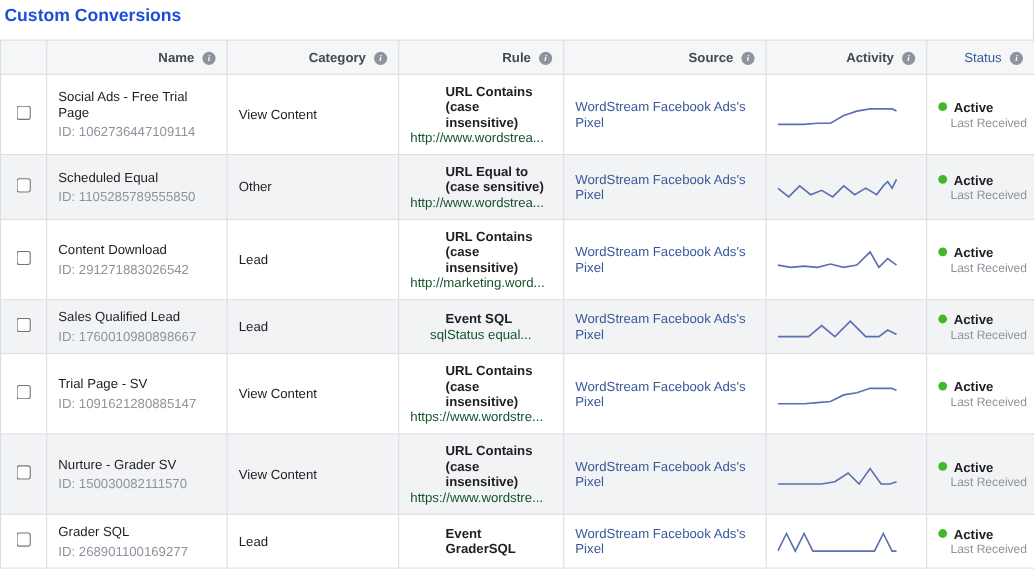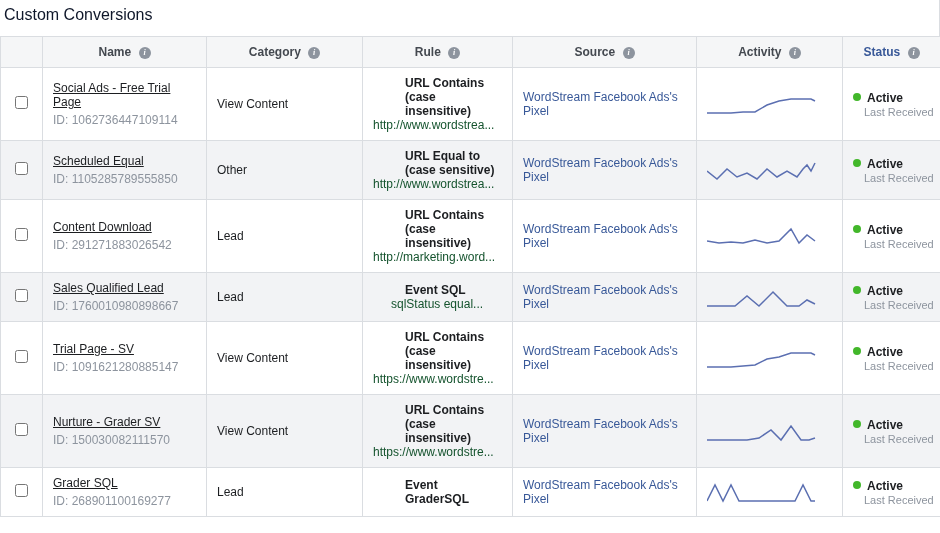--- a/index.html
+++ b/index.html
@@ -9,22 +9,22 @@
     color: #1c1e21;
     background: #fff;
     width: 940px;
   }
   .page {
     width: 940px;
     border-right: 1px solid #dadde1;
   }
   .page-title {
     font-size: 16px;
-    font-weight: normal;
-    color: #0f172a;
+    font-weight: bold;
+    color: #1d4ed8;
     padding: 6px 4px 12px;
   }
   .toolbar {
     padding: 10px 12px;
   }
   .btn-primary {
     background: #4267b2;
     color: #fff;
     border: 1px solid #365899;
     border-radius: 2px;
@@ -38,21 +38,21 @@
     width: 100%;
     border-collapse: collapse;
     table-layout: fixed;
   }
   table.data th, table.data td {
     border: 1px solid #dadde1;
     vertical-align: middle;
     font-size: 12px;
   }
   table.data th {
-    text-align: center;
+    text-align: right;
     background: #f5f6f7;
     color: #444950;
     font-weight: bold;
     padding: 8px 10px;
     border-top: 1px solid #dadde1;
   }
   table.data td {
     padding: 8px 10px;
     color: #1c1e21;
   }
@@ -60,42 +60,42 @@
   tbody tr:nth-child(odd)  td { background: #ffffff; }
 
   .col-check { width: 42px; text-align: center; }
   .col-name { width: 164px; }
   .col-cat { width: 156px; }
   .col-rule { width: 150px; }
   .col-src { width: 184px; }
   .col-act { width: 146px; }
   .col-status { width: 98px; }
 
-  .th-link { color: #385898; font-weight: bold; }
+  .th-link { color: #385898; font-weight: normal; }
   .info-icon {
     display: inline-flex;
     width: 12px; height: 12px;
     border-radius: 50%;
     background: #8d949e;
     color: #fff;
     font-size: 8px;
     font-weight: bold;
     font-style: italic;
     align-items: center;
     justify-content: center;
     margin-left: 4px;
     vertical-align: middle;
     font-family: Georgia, serif;
   }
   input[type=checkbox] {
     width: 13px; height: 13px;
     cursor: pointer;
   }
 
-  .name-main { color: #1c1e21; text-decoration: underline; }
+  .name-main { color: #1c1e21; }
   .id-line { color: #8d949e; margin-top: 4px; }
 
   .rule-main { font-weight: bold; color: #1c1e21; margin-left: 32px; }
   .rule-sub { color: #14532d; white-space: nowrap; overflow: hidden; text-overflow: ellipsis; }
   .rule-indent { padding-left: 18px; }
 
   .src-link { color: #385898; cursor: pointer; }
 
   .spark {
     display: block;

